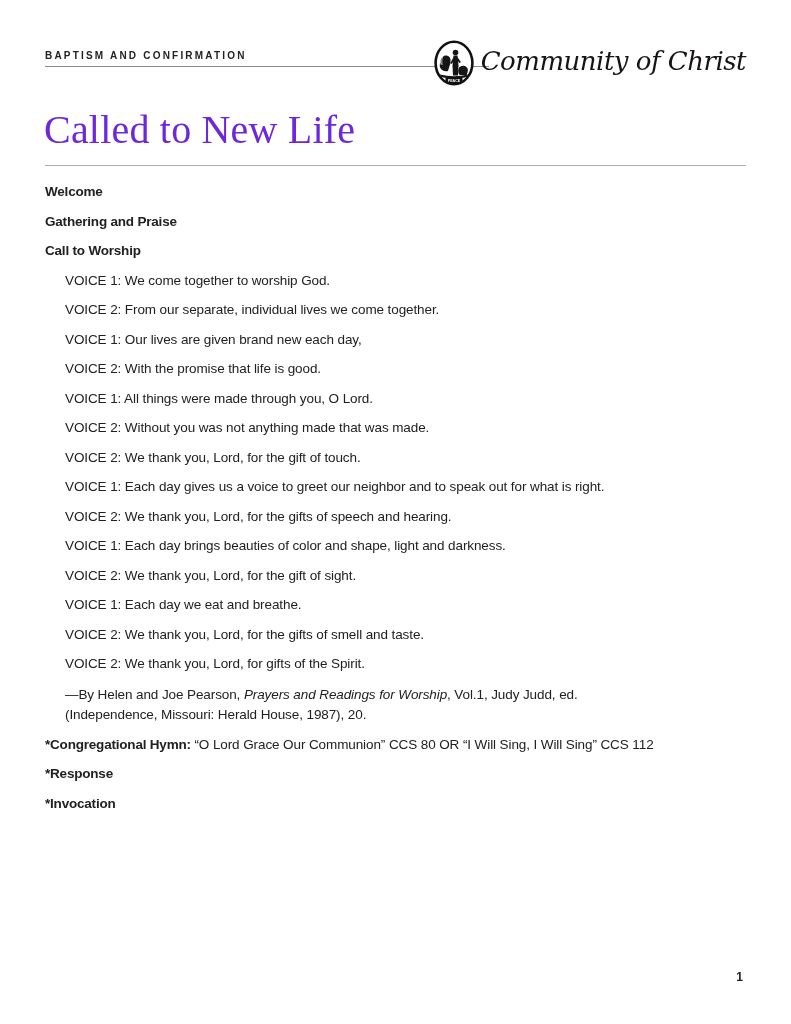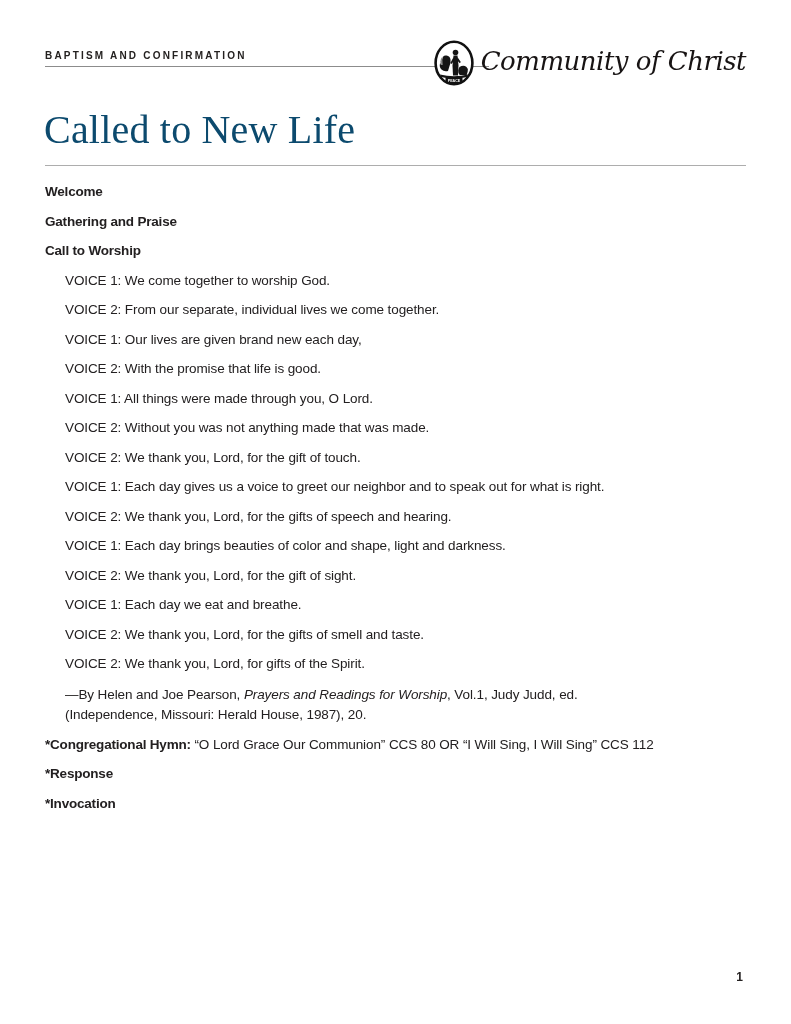--- a/index.html
+++ b/index.html
@@ -37,21 +37,21 @@
     padding-bottom: 4px;
   }
 
   
   .title {
     position: absolute; left: 44px; top: 106px;
     font-family: "Liberation Serif", serif;
     font-weight: 400;
     font-size: 40px;
     letter-spacing: 0.2px;
-    color: #0c4a6e;
+    color: #6d28d9;
   }
   .title-rule {
     position: absolute; left: 45px; right: 45px; top: 165px; height: 1px;
     background: #adadad;
   }
 
   
   .program {
     position: absolute; left: 45px; right: 40px; top: 183px;
     font-size: 13.5px;

